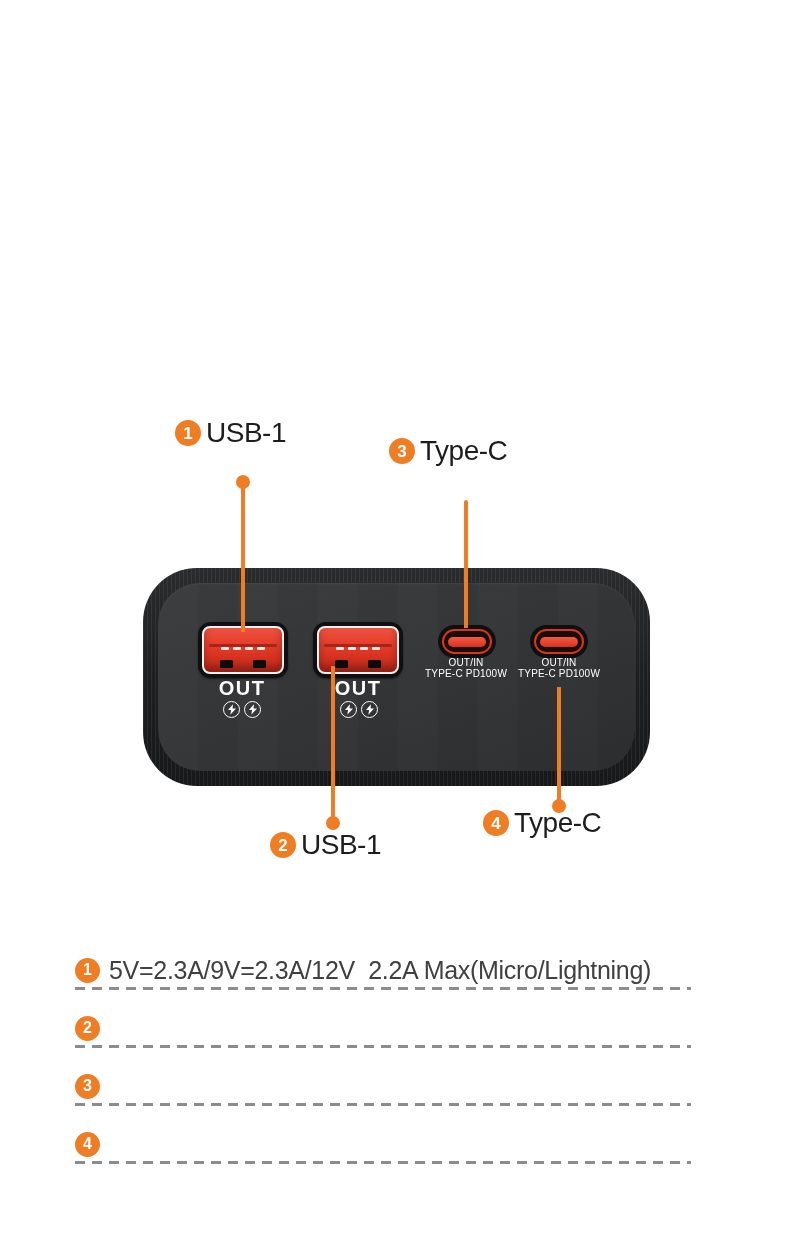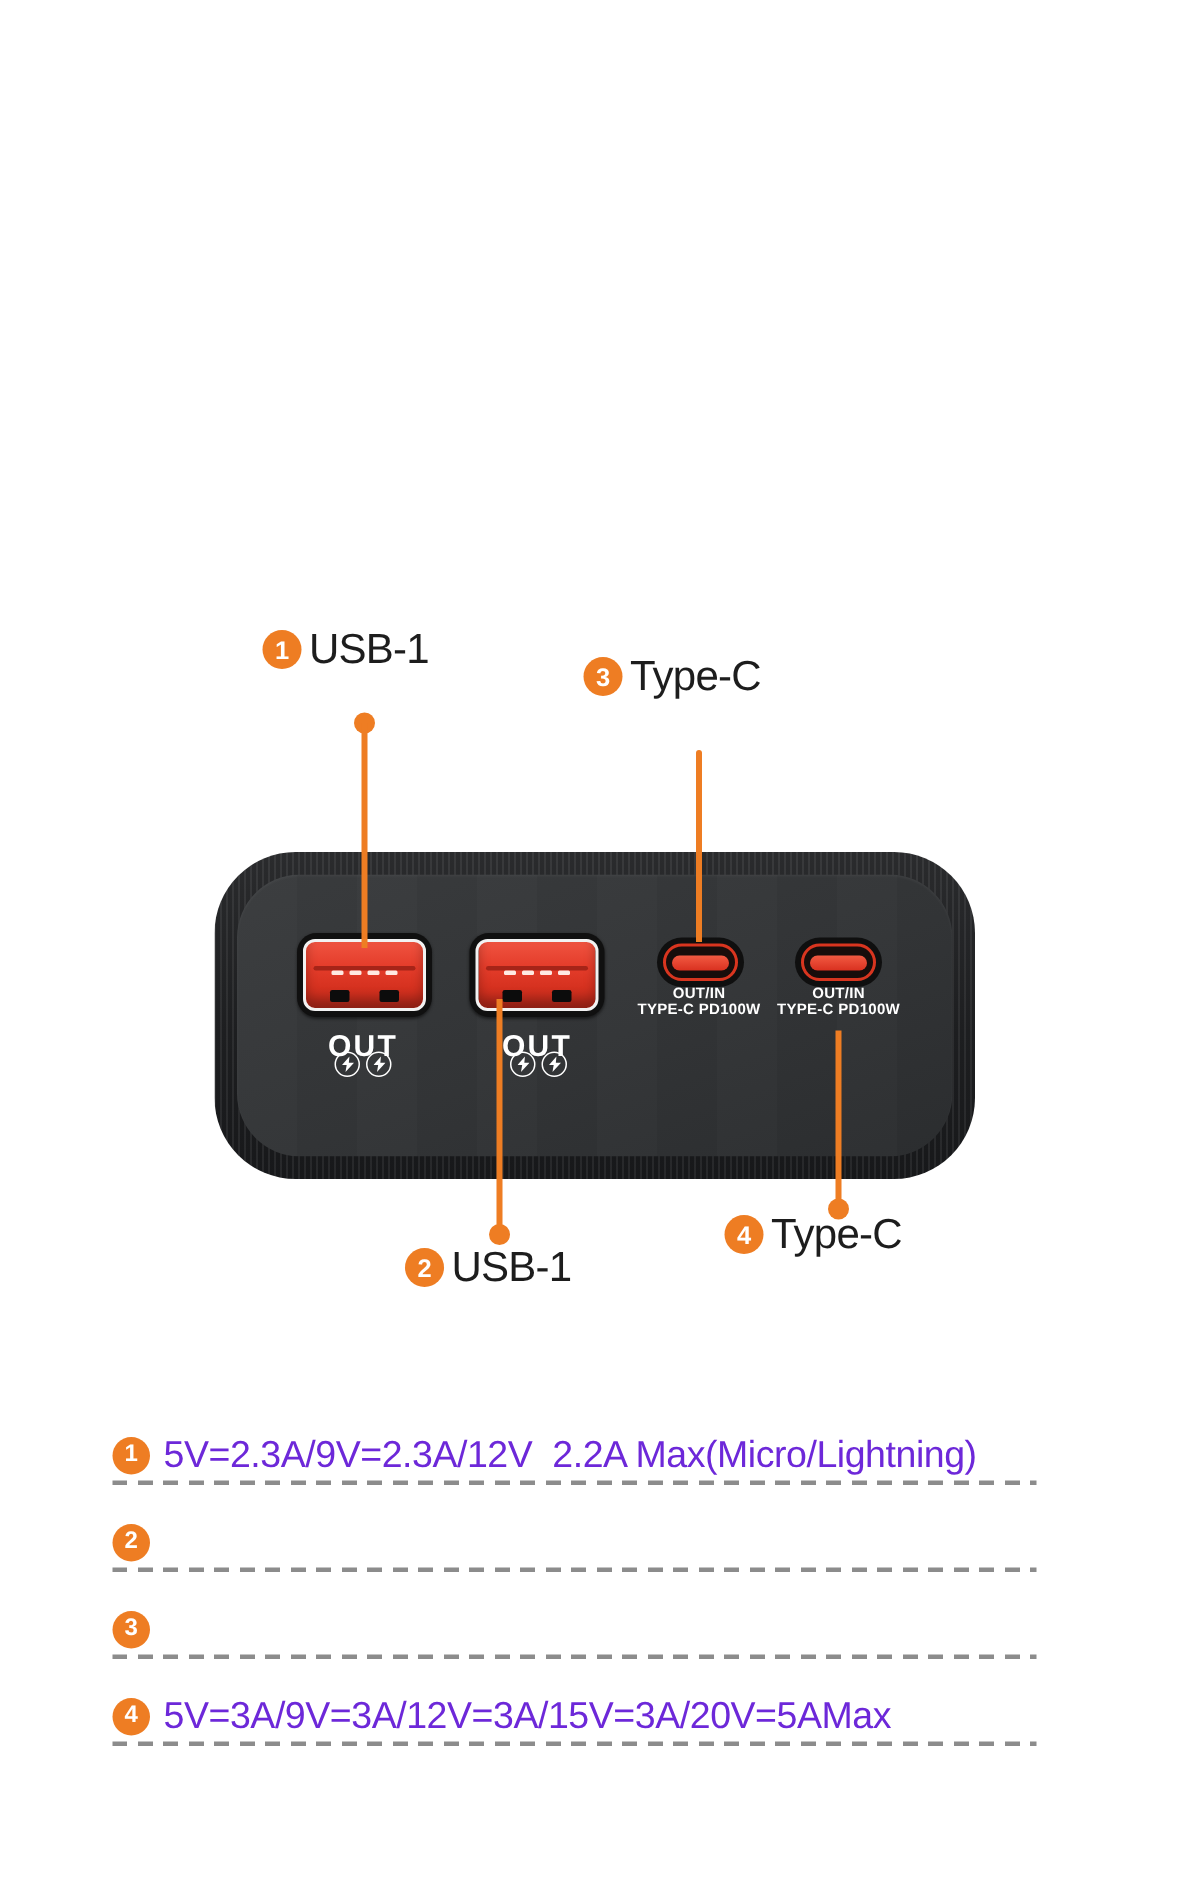--- a/index.html
+++ b/index.html
@@ -57,39 +57,39 @@
   .tc-port{position:absolute;width:58px;height:33px;border-radius:17px;background:#0f0f0f;}
   .tc-ring{position:absolute;inset:4px;border-radius:13px;border:2px solid #d8351f;background:#180d0b;}
   .tc-pill{
     position:absolute;left:50%;top:50%;transform:translate(-50%,-50%);
     width:38px;height:10px;border-radius:5px;
     background:linear-gradient(180deg,#f25a42,#d93120);
   }
 
   
   .out-label{
-    position:absolute;top:120px;width:60px;text-align:center;color:#fff;
+    position:absolute;top:110px;width:60px;text-align:center;color:#fff;
     font-size:20px;font-weight:bold;letter-spacing:1.5px;line-height:1;
   }
   .bolts{position:absolute;top:133px;width:44px;display:flex;gap:4px;justify-content:center;}
   .bolt-circle{
     box-sizing:border-box;width:17px;height:17px;border:1.7px solid #fff;border-radius:50%;
     display:flex;align-items:center;justify-content:center;flex:0 0 auto;
   }
   .tc-label{
     position:absolute;top:89px;width:110px;text-align:center;color:#fff;
-    font-size:10px;font-weight:bold;line-height:11px;letter-spacing:0.2px;white-space:nowrap;
+    font-size:10px;font-weight:normal;line-height:11px;letter-spacing:0.2px;white-space:nowrap;
   }
 
   
   .specs{position:absolute;left:75px;top:947px;width:616px;}
   .spec-row{position:relative;height:58px;}
   .spec-line{display:flex;align-items:center;gap:9px;height:46px;}
   .cnum.small{width:25px;height:25px;font-size:16px;}
-  .spec-text{font-size:25px;color:#6d28d9;letter-spacing:-0.3px;white-space:pre;line-height:1;}
+  .spec-text{font-size:25px;color:#404040;letter-spacing:-0.3px;white-space:pre;line-height:1;}
   .spec-dash{
     position:absolute;left:0;right:0;top:40px;height:2.5px;
     background:repeating-linear-gradient(90deg,#8c8c8c 0 10px,transparent 10px 17px);
   }
 </style>
 </head>
 <body>
 
 <div class="canvas">
 
@@ -216,19 +216,18 @@
     </div>
     <div class="spec-row">
       <div class="spec-line">
         <span class="cnum small">3</span>
       </div>
       <div class="spec-dash"></div>
     </div>
     <div class="spec-row">
       <div class="spec-line">
         <span class="cnum small">4</span>
-        <span class="spec-text">5V=3A/9V=3A/12V=3A/15V=3A/20V=5AMax</span>
       </div>
       <div class="spec-dash"></div>
     </div>
   </div>
 
 </div>
 
 </body></html>

